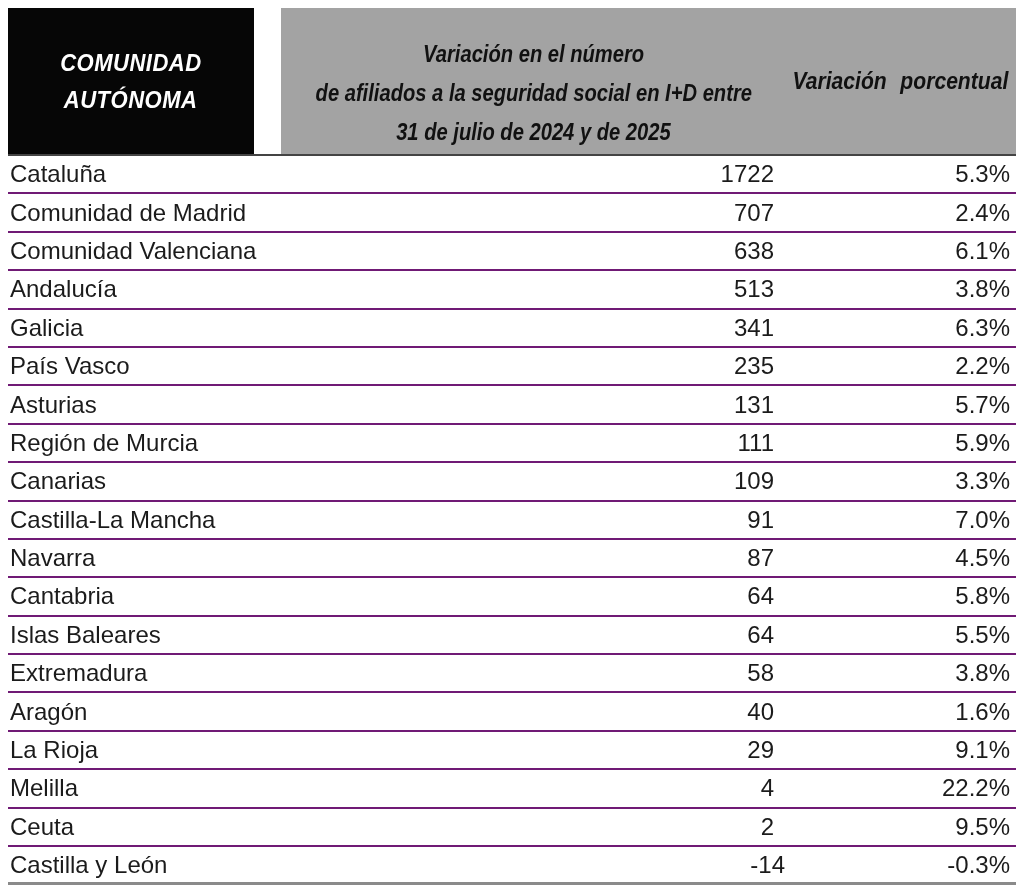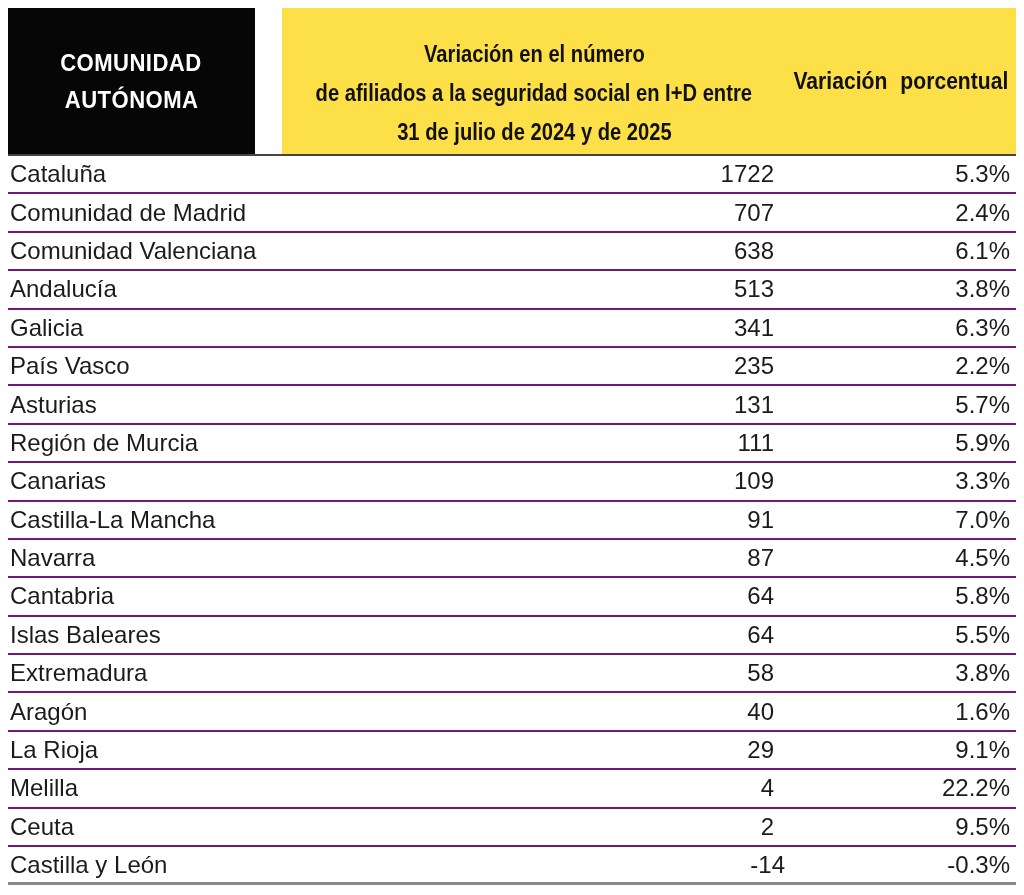--- a/index.html
+++ b/index.html
@@ -16,20 +16,21 @@
     left: 8px;
     top: 8px;
     width: 1008px;
   }
   
   .thead {
     display: flex;
     height: 148px;
     box-sizing: border-box;
     border-bottom: 2px solid #444444;
+    font-style: italic;
   }
   .th-dark {
     width: 255px;
     background: #060606;
     color: #ffffff;
     display: flex;
     flex-direction: column;
     justify-content: center;
     align-items: center;
   }
@@ -40,21 +41,21 @@
     letter-spacing: 0.5px;
     transform: scaleX(0.92);
     white-space: nowrap;
   }
   .hgap {
     width: 4px;
     background: #ffffff;
   }
   .th-gray {
     flex: 1 1 auto;
-    background: #fde047;
+    background: #a3a3a3;
     display: flex;
     color: #111111;
     margin-left: 23px;
   }
   .th-mid {
     width: 505px;
     box-sizing: border-box;
     display: flex;
     flex-direction: column;
     justify-content: flex-end;

